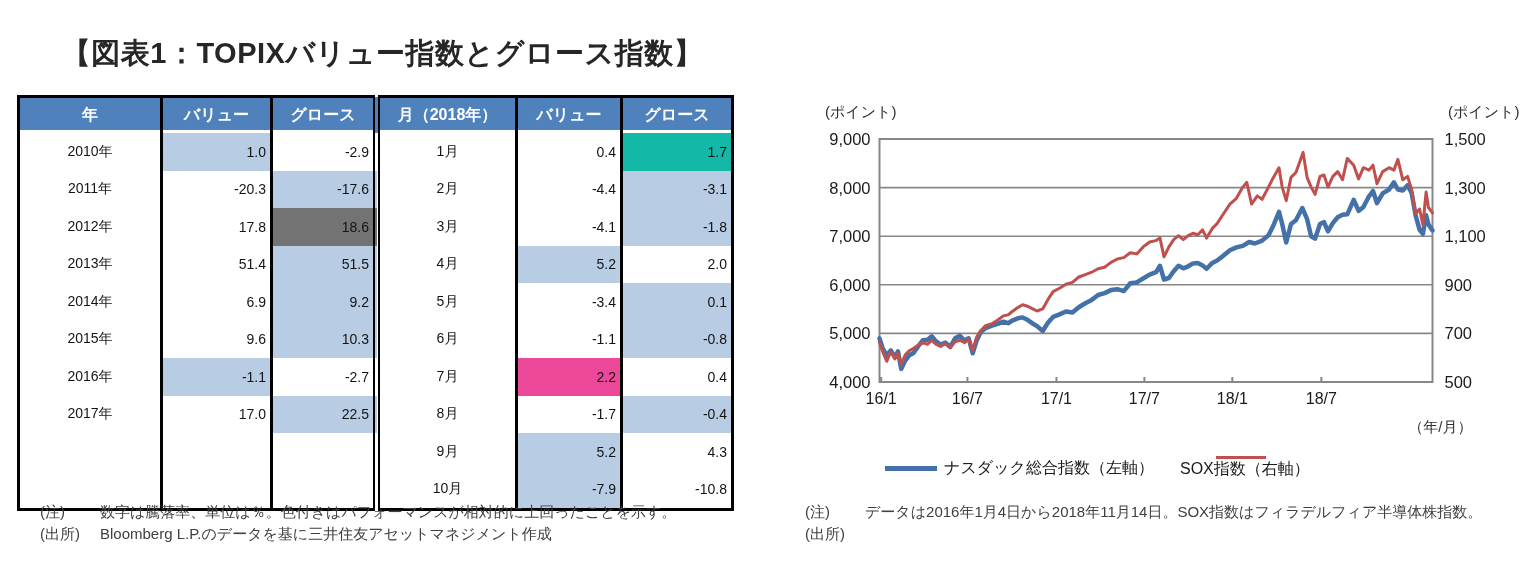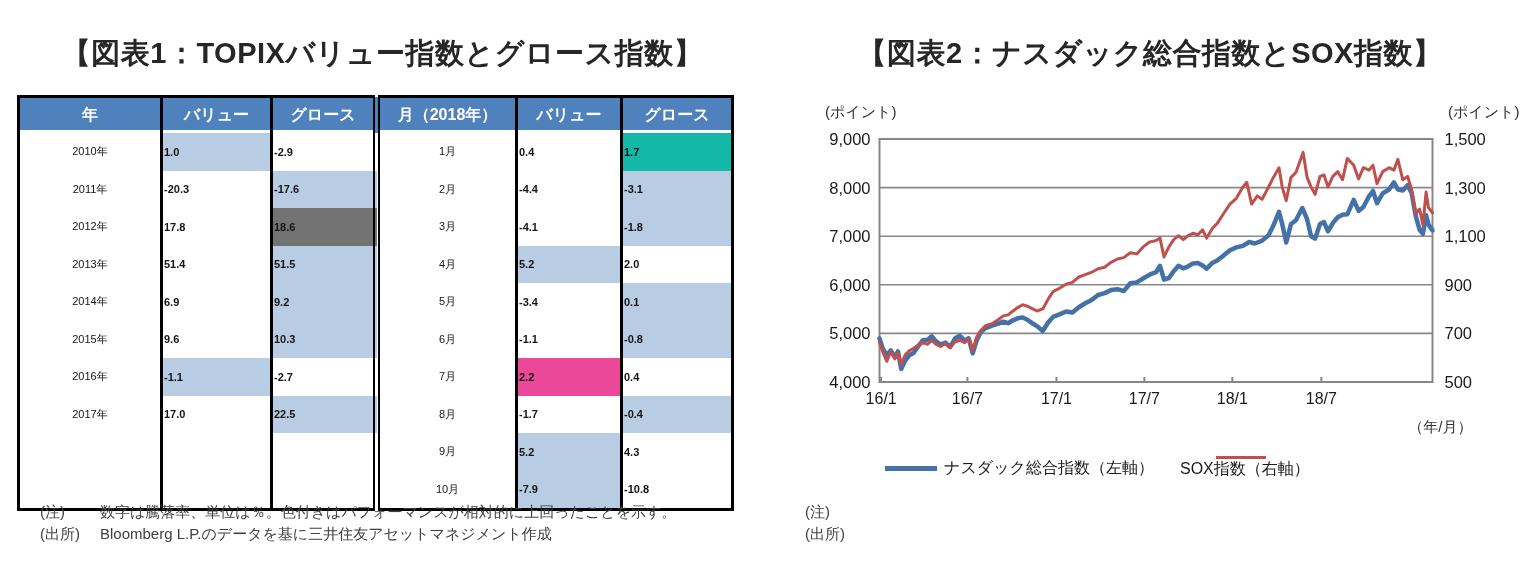--- a/index.html
+++ b/index.html
@@ -8,25 +8,25 @@
   .panel{position:absolute;top:0;height:573px;}
   #panel1{left:0;width:765px;}
   #panel2{left:765px;width:770px;}
   .fig-title{position:absolute;top:34px;left:0;width:100%;text-align:center;
              font-size:29px;font-weight:bold;color:#262626;letter-spacing:0.5px;}
   
   #perf-table{position:absolute;left:17px;top:95px;border-collapse:collapse;
               table-layout:fixed;border:3px solid #000;}
   #perf-table th{height:33px;font-size:16px;font-weight:bold;text-align:center;
                  box-shadow:inset 0 -3px 0 #fff;}
-  #perf-table td{height:35.5px;font-size:11px;color:#141414;background:#fff;}
+  #perf-table td{height:35.5px;font-size:14px;color:#141414;background:#fff;}
   #perf-table .vb{border-right:3px solid #000;}
   #perf-table .vb2{border-right:7px double #000;}
   #perf-table .c{text-align:center;}
-  #perf-table .r{text-align:left;padding-right:10px;font-weight:bold;}
+  #perf-table .r{text-align:right;padding-right:4px;}
   
   .notes{position:absolute;top:501px;font-size:15px;color:#404040;line-height:22px;}
   #panel1 .notes{left:40px;width:700px;}
   #panel2 .notes{left:40px;width:724px;}
   .note-line{display:flex;}
   .note-label{flex:0 0 60px;}
   
   .axis-unit{position:absolute;top:103px;font-size:15px;color:#303030;}
   #unit-left{left:60px;}
   #unit-right{left:683px;}
@@ -154,21 +154,20 @@
         <span>数字は騰落率、単位は％。色付きはパフォーマンスが相対的に上回ったことを示す。</span>
       </div>
       <div class="note-line">
         <span class="note-label">(出所)</span>
         <span>Bloomberg L.P.のデータを基に三井住友アセットマネジメント作成</span>
       </div>
     </div>
   </section>
 
   <section class="panel" id="panel2">
-    <div class="fig-title">【図表2：ナスダック総合指数とSOX指数】</div>
 
     <div class="axis-unit" id="unit-left">(ポイント)</div>
     <div class="axis-unit" id="unit-right">(ポイント)</div>
 
     <svg id="chart-svg" width="770" height="320">
         <line x1="114.5" y1="62.6" x2="667.5" y2="62.6" stroke="#878787" stroke-width="1.6"></line>
         <line x1="114.5" y1="111.2" x2="667.5" y2="111.2" stroke="#878787" stroke-width="1.6"></line>
         <line x1="114.5" y1="159.8" x2="667.5" y2="159.8" stroke="#878787" stroke-width="1.6"></line>
         <line x1="114.5" y1="208.4" x2="667.5" y2="208.4" stroke="#878787" stroke-width="1.6"></line>
         <rect x="114.5" y="14" width="553" height="243" fill="none" stroke="#878787" stroke-width="2"></rect>
@@ -206,19 +205,20 @@
       <span>ナスダック総合指数（左軸）</span>
     </div>
     <div class="legend-item" id="legend-1">
       <span class="swatch" style="width: 50px; height: 4px; background: rgb(192, 80, 77);"></span>
       <span>SOX指数（右軸）</span>
     </div>
 
     <div class="notes">
       <div class="note-line">
         <span class="note-label">(注)</span>
+        <span>データは2016年1月4日から2018年11月14日。SOX指数はフィラデルフィア半導体株指数。</span>
       </div>
       <div class="note-line">
         <span class="note-label">(出所)</span>
       </div>
     </div>
   </section>
 </div>
 
 </body></html>

